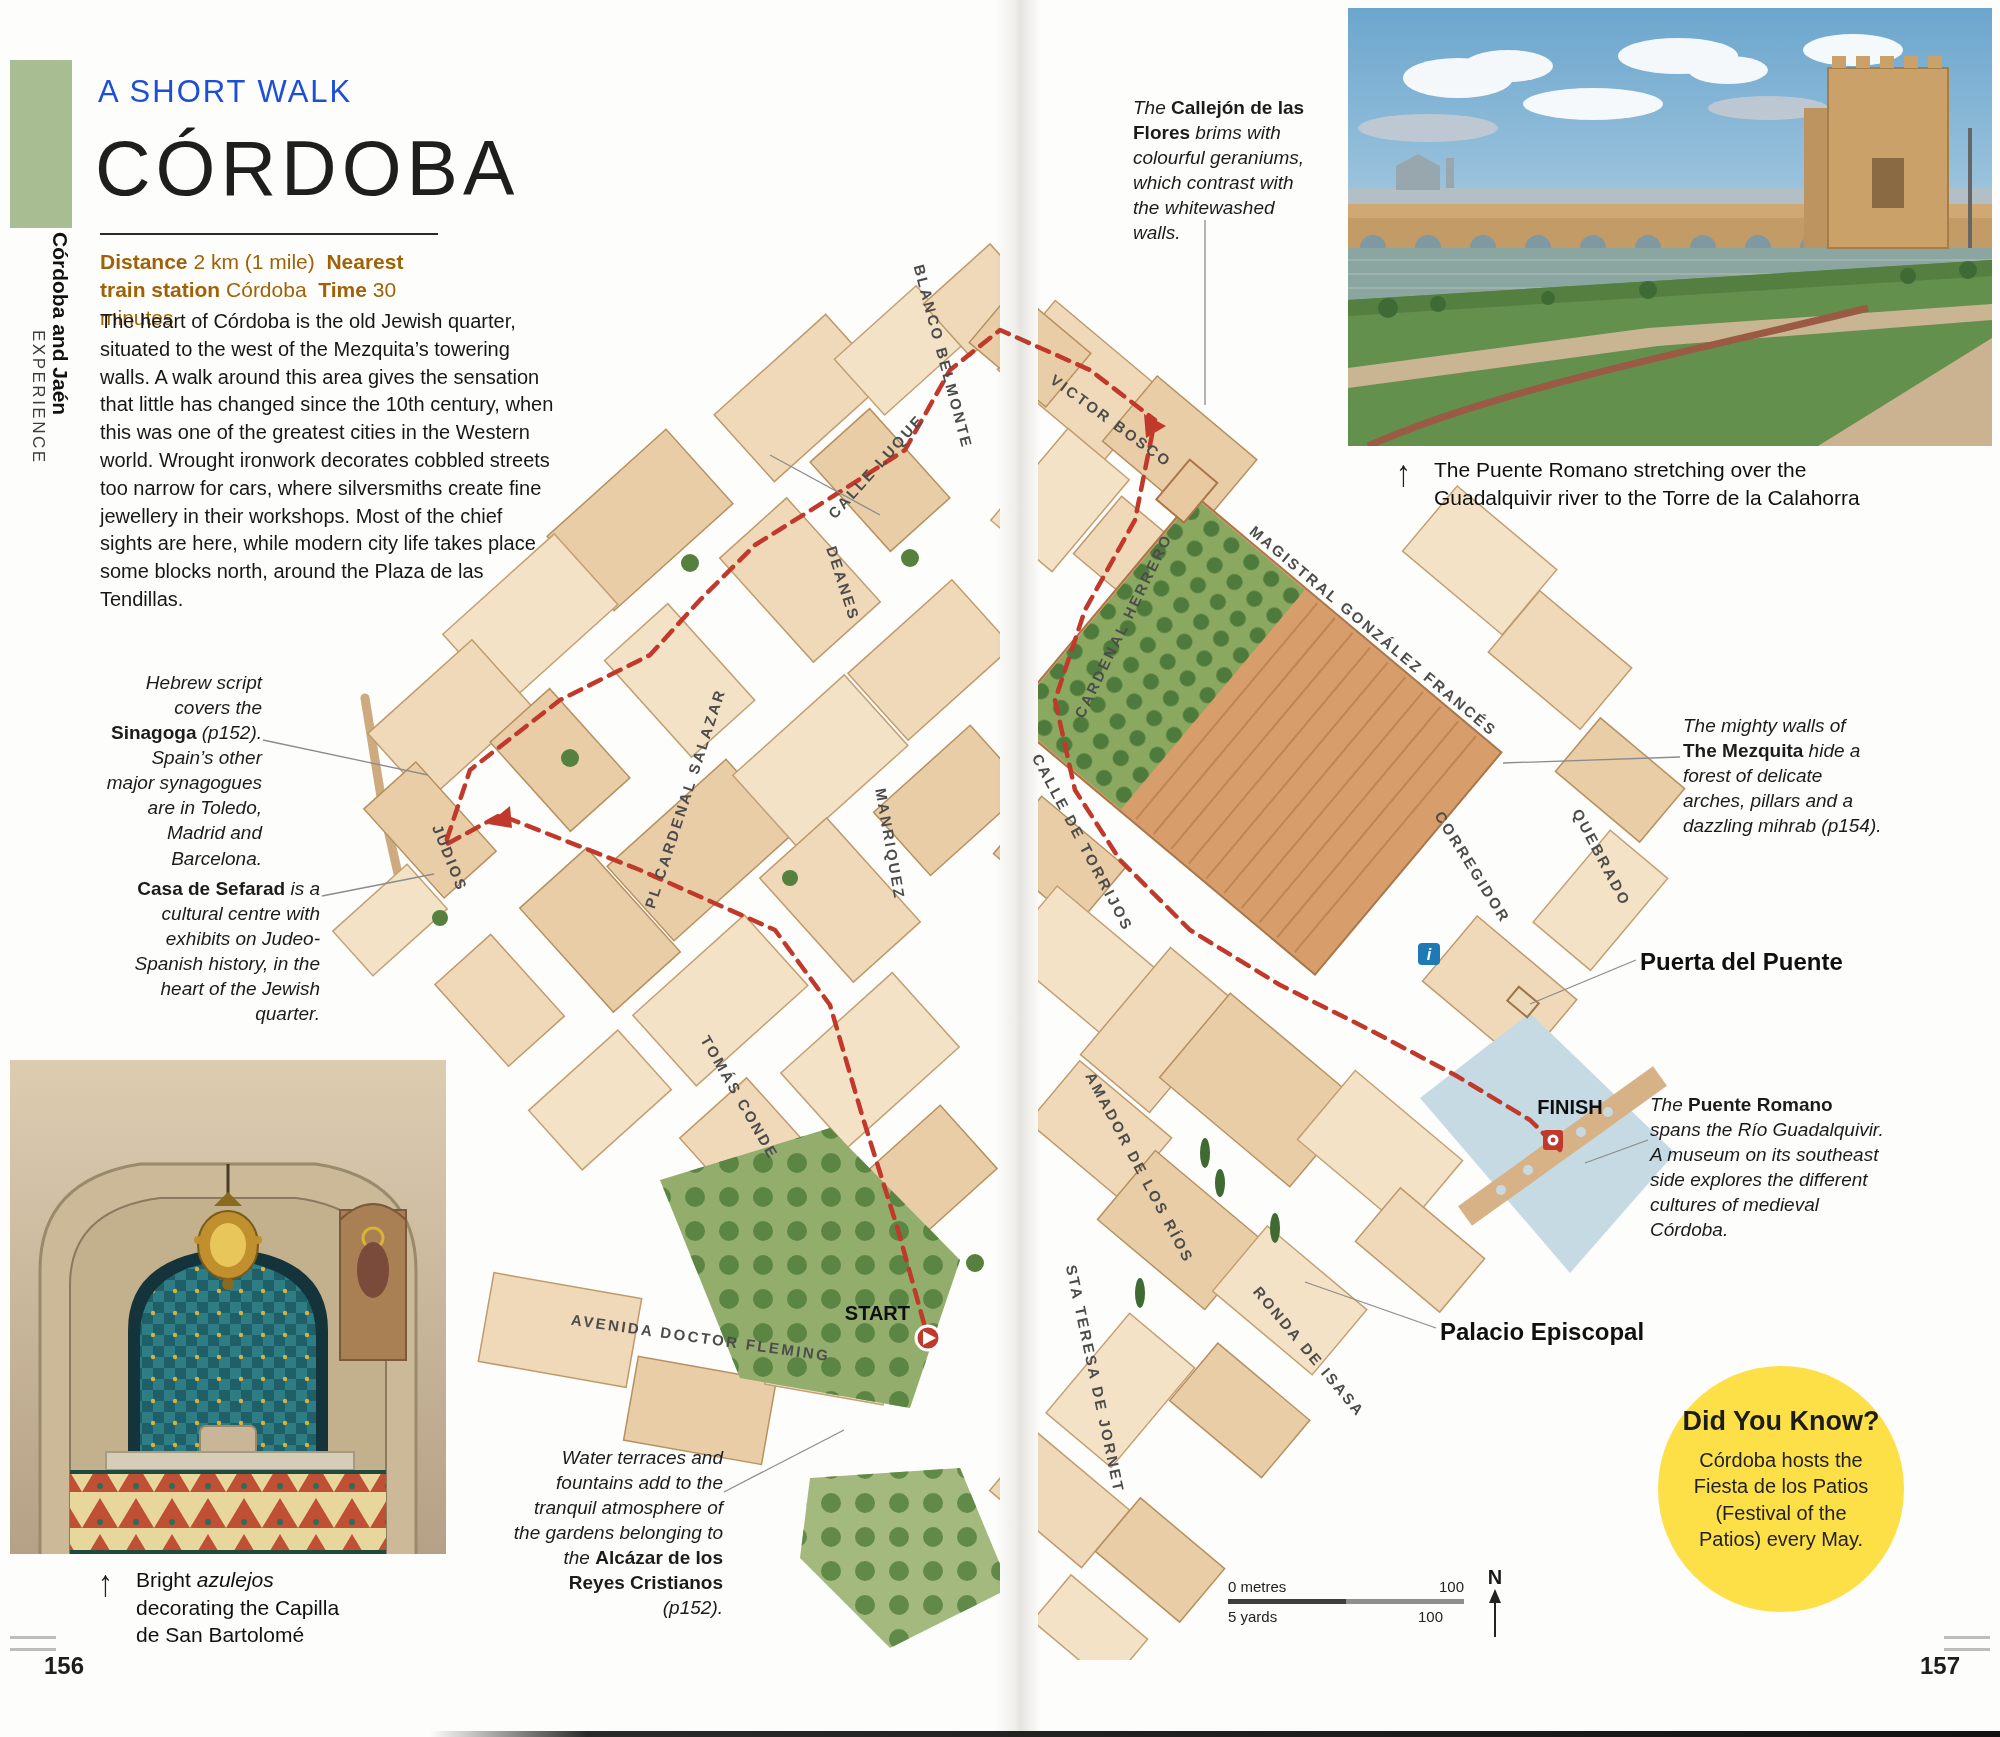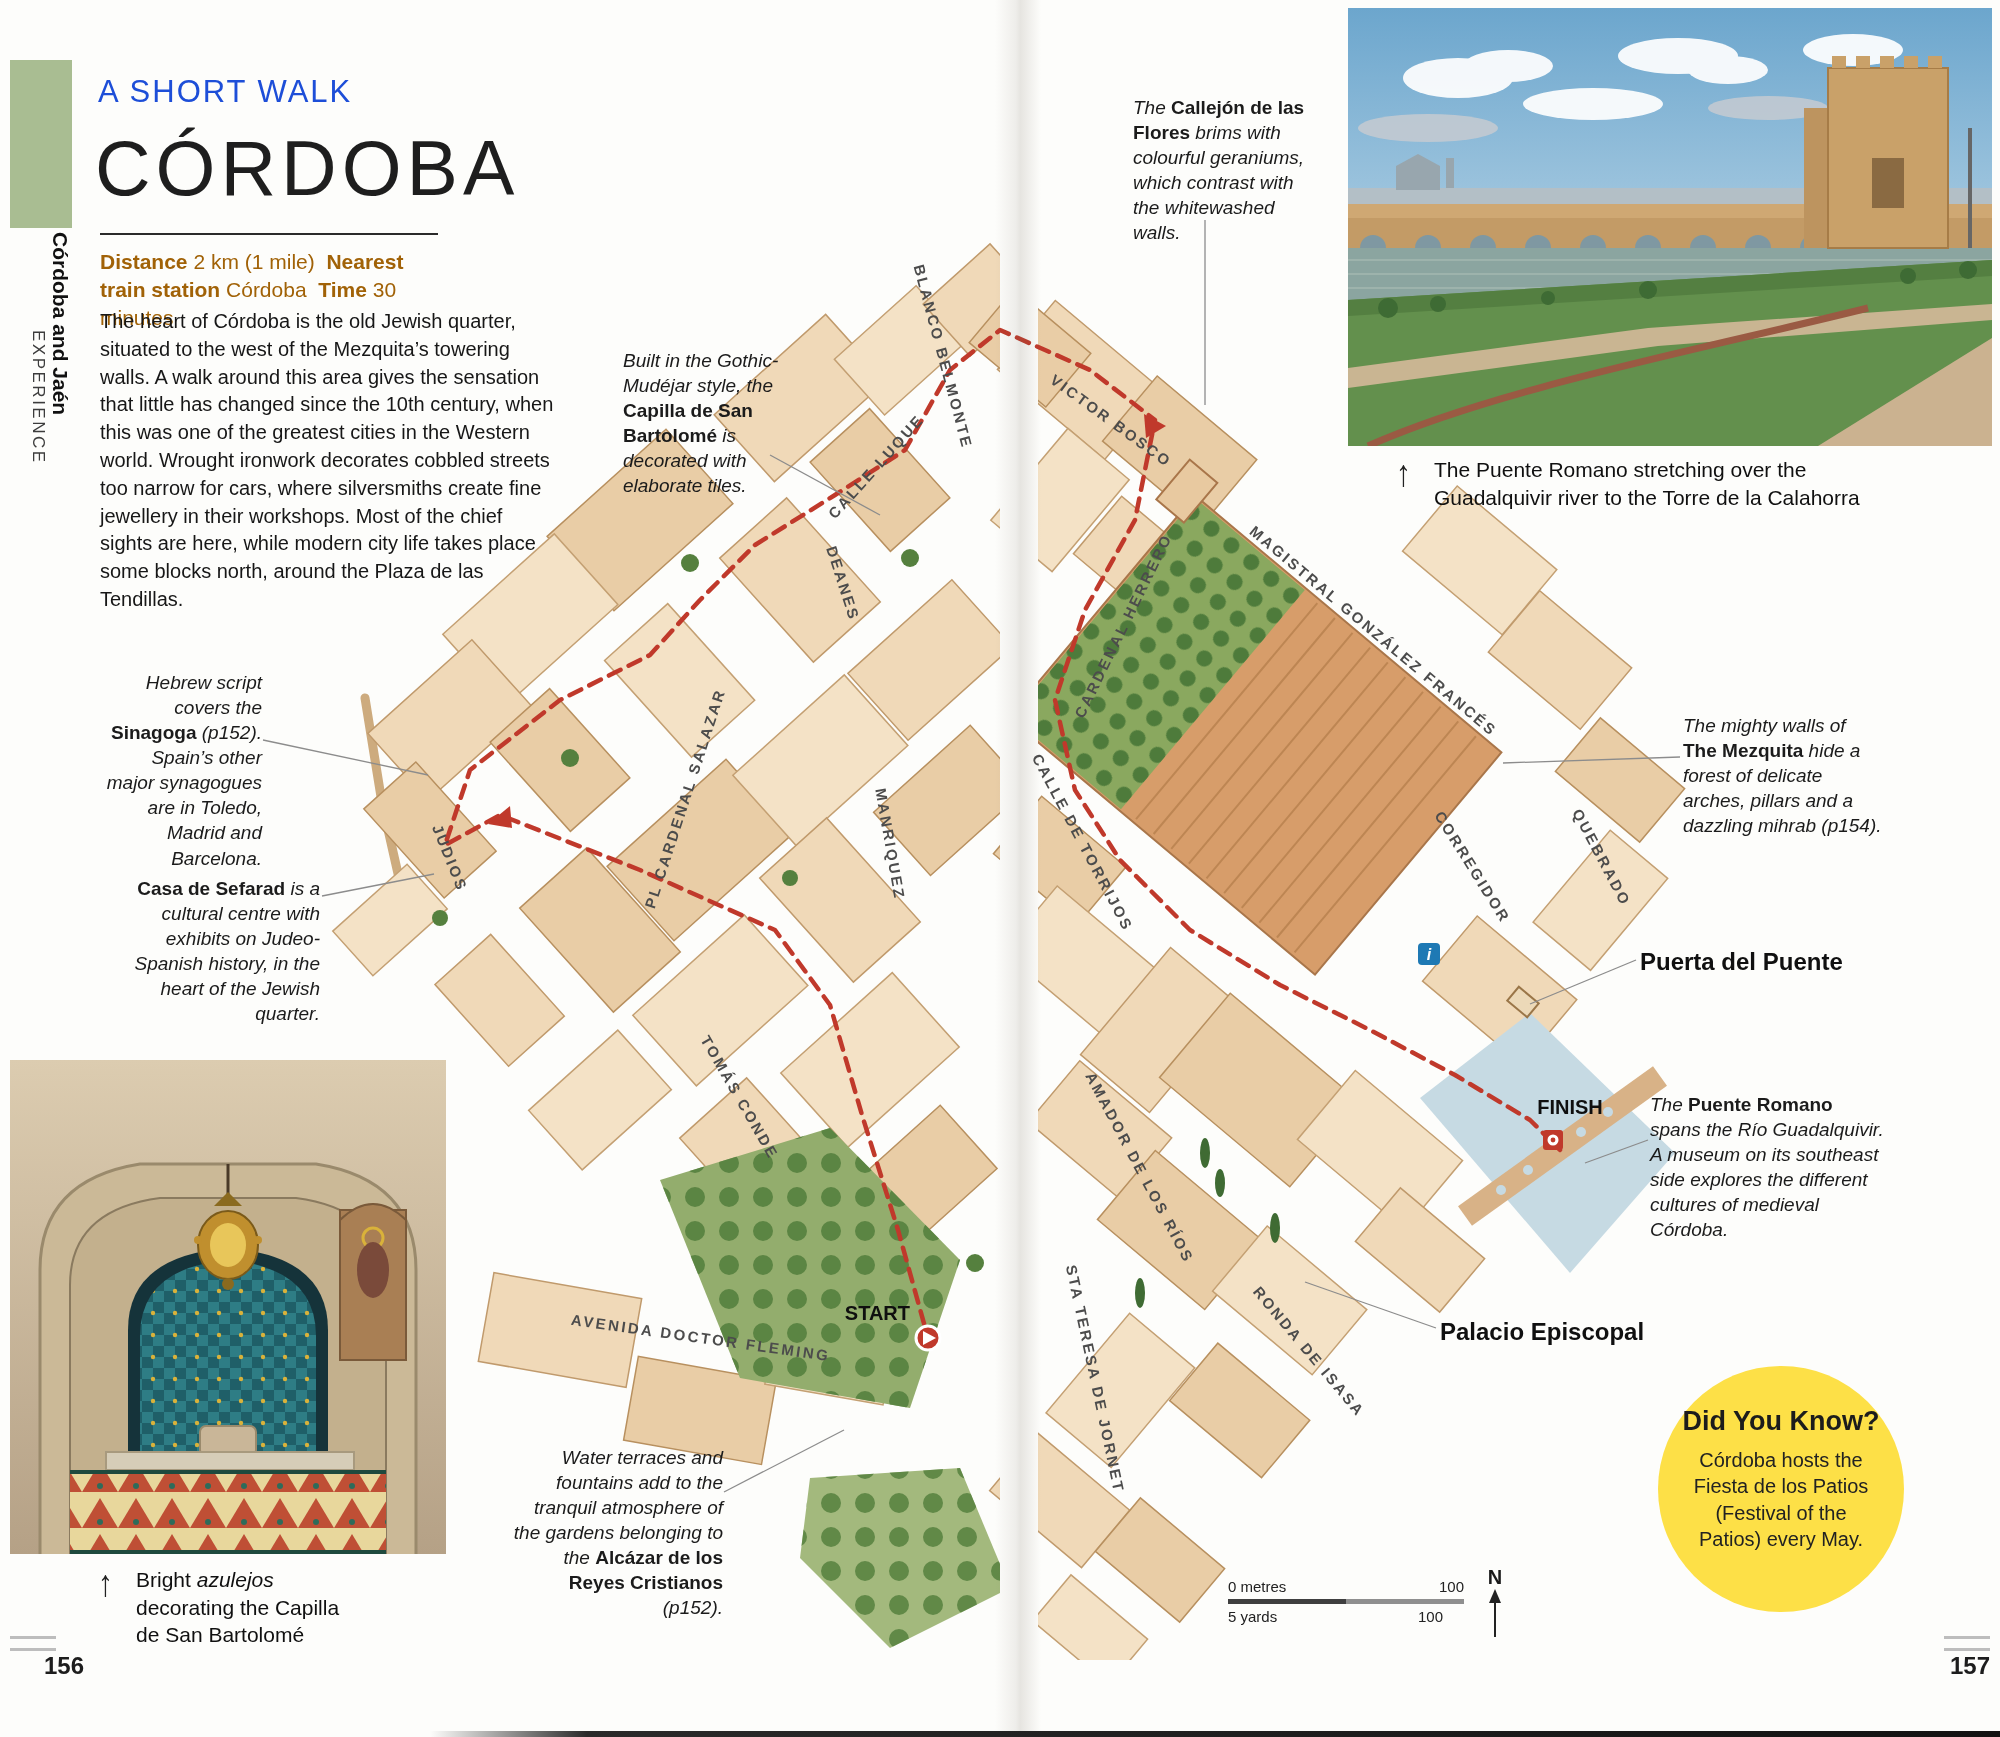--- a/index.html
+++ b/index.html
@@ -399,23 +399,20 @@
       <line x1="1436" y1="1328" x2="1305" y2="1282"></line>
       <line x1="724" y1="1492" x2="844" y2="1430"></line>
     </g>
   </svg>
 
   <div class="gutter"></div>
 
   <div class="ann" id="ann-callejon">
     <span>The </span><b>Callejón de las Flores</b><span> brims with colourful geraniums, which contrast with the whitewashed walls.</span>
   </div>
-  <div class="ann" id="ann-capilla">
-    <span>Built in the Gothic-Mudéjar style, the </span><b>Capilla de San Bartolomé</b><span> is decorated with elaborate tiles.</span>
-  </div>
   <div class="ann right" id="ann-sinagoga">
     <span>Hebrew script covers the </span><b>Sinagoga</b><span> (p152). Spain’s other major synagogues are in Toledo, Madrid and Barcelona.</span>
   </div>
   <div class="ann right" id="ann-casa">
     <b>Casa de Sefarad</b><span> is a cultural centre with exhibits on Judeo-Spanish history, in the heart of the Jewish quarter.</span>
   </div>
   <div class="ann" id="ann-mezquita">
     <span>The mighty walls of </span><b>The Mezquita</b><span> hide a forest of delicate arches, pillars and a dazzling mihrab (p154).</span>
   </div>
   <div class="poi" id="lbl-puerta">Puerta del Puente</div>
@@ -447,16 +444,16 @@
     <div class="n">N</div>
     <svg width="16" height="50" viewBox="0 0 16 50">
       <line x1="8" y1="12" x2="8" y2="48" stroke="#222" stroke-width="2"></line>
       <polygon points="8,0 2,14 14,14" fill="#222"></polygon>
     </svg>
   </div>
 
   <div class="pagemark" style="left:10px;top:1636px;"></div>
   <div class="pagenum" style="left:44px;top:1652px;">156</div>
   <div class="pagemark" style="left:1944px;top:1636px;"></div>
-  <div class="pagenum" style="left:1890px;top:1652px;width:100px;text-align:right;">157</div>
+  <div class="pagenum" style="left:1890px;top:1652px;width:100px;text-align:center;">157</div>
 
   <div class="bottomedge"></div>
 </div>
 
 </body></html>

